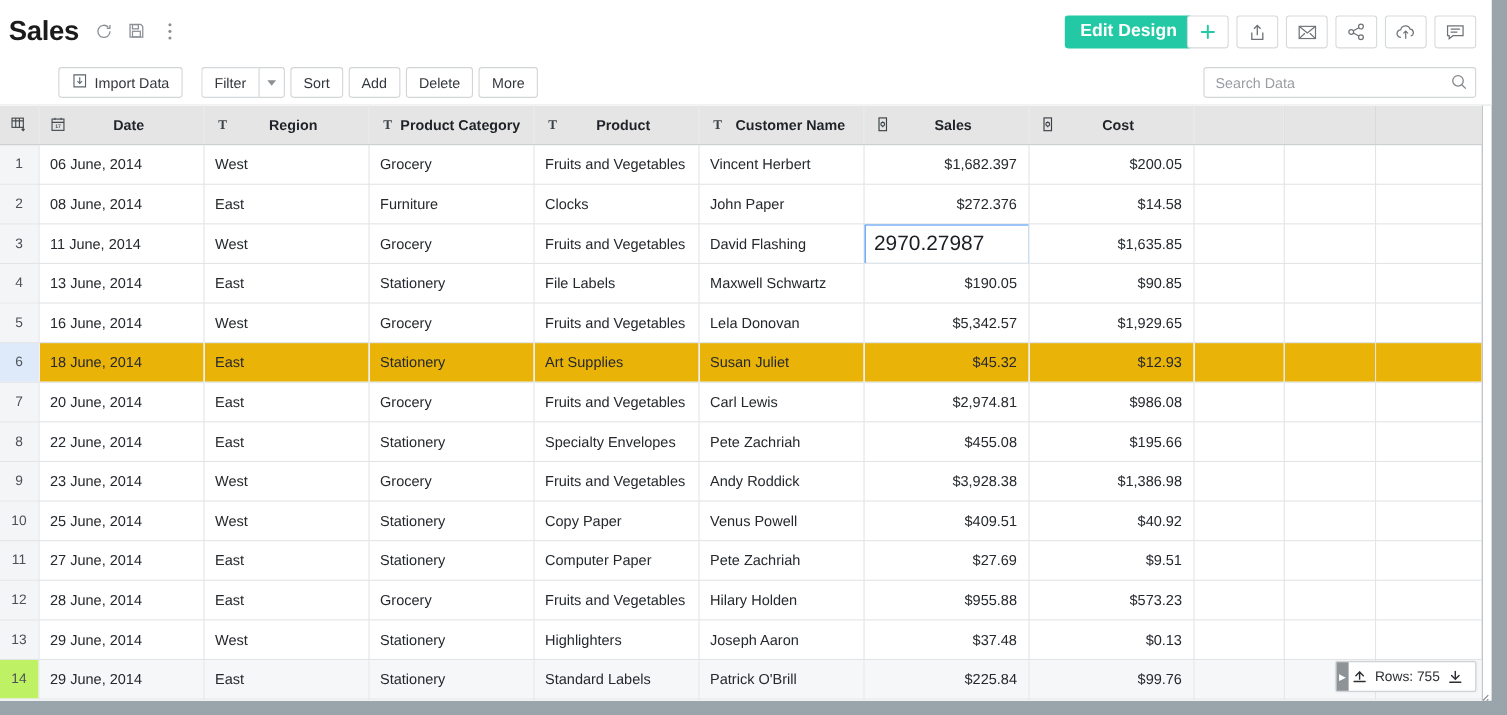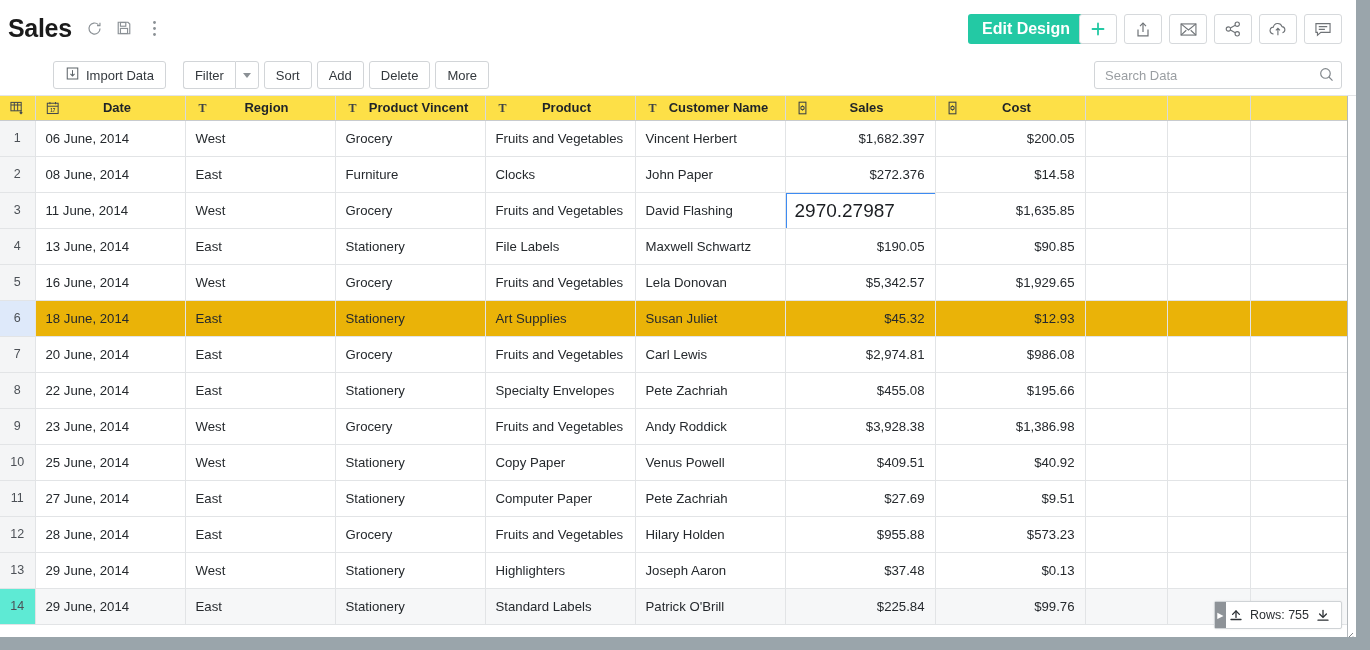--- a/index.html
+++ b/index.html
@@ -186,27 +186,27 @@
     border-right: 1px solid #e2e4e6;
     border-bottom: 1px solid #e2e4e6;
     padding: 0 10px;
     height: 36px;
     box-sizing: border-box;
     overflow: hidden;
     white-space: nowrap;
     text-overflow: ellipsis;
   }
   table.grid thead th {
-    background: #fde047;
+    background: #e5e5e5;
     border-bottom: 1px solid #c8cbce;
     border-right: 1px solid #d8dadc;
     font-weight: bold;
     font-size: 13px;
     color: #1f2328;
-    height: 24px;
+    height: 35px;
     position: relative;
   }
   .hd-inner {
     display: flex;
     align-items: center;
     height: 100%;
     gap: 4px;
   }
   .hd-icon {
     flex: 0 0 auto;
@@ -232,21 +232,21 @@
     background: #f4f5f6;
     text-align: center;
     color: #4c5157;
     font-size: 12.5px;
     padding: 0;
     border-right: 1px solid #d8dadc;
   }
   tr.sel td.rownum { background: #dee9fa; }
   tr.sel td { background: #eab308; }
   tr.partial td { background: #f6f7f8; }
-  tr.partial td.rownum { background: #5eead4; }
+  tr.partial td.rownum { background: #bef264; }
 
   td.num { text-align: right; }
   td.txt { text-align: left; }
 
   .cell-edit {
     position: relative;
     padding: 0 !important;
   }
   .edit-box {
     position: absolute;
@@ -470,21 +470,21 @@
               <span class="hd-label">Region</span>
             </div>
           </th>
           <th>
             <div class="hd-inner">
               <span class="hd-icon">
                 <svg width="13" height="13" viewBox="0 0 13 13" fill="#3c4146">
                       <text x="6.5" y="10.5" font-size="12" text-anchor="middle" font-family="Liberation Serif">T</text>
                     </svg>
               </span>
-              <span class="hd-label tight">Product Vincent</span>
+              <span class="hd-label tight">Product Category</span>
             </div>
           </th>
           <th>
             <div class="hd-inner">
               <span class="hd-icon">
                 <svg width="13" height="13" viewBox="0 0 13 13" fill="#3c4146">
                       <text x="6.5" y="10.5" font-size="12" text-anchor="middle" font-family="Liberation Serif">T</text>
                     </svg>
               </span>
               <span class="hd-label">Product</span>

